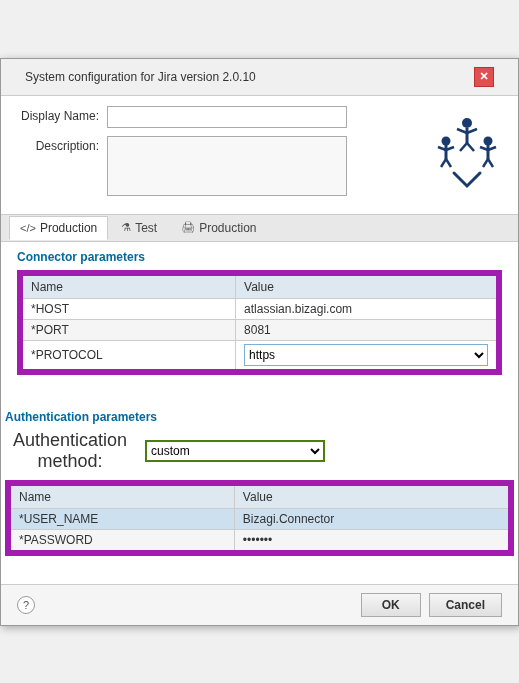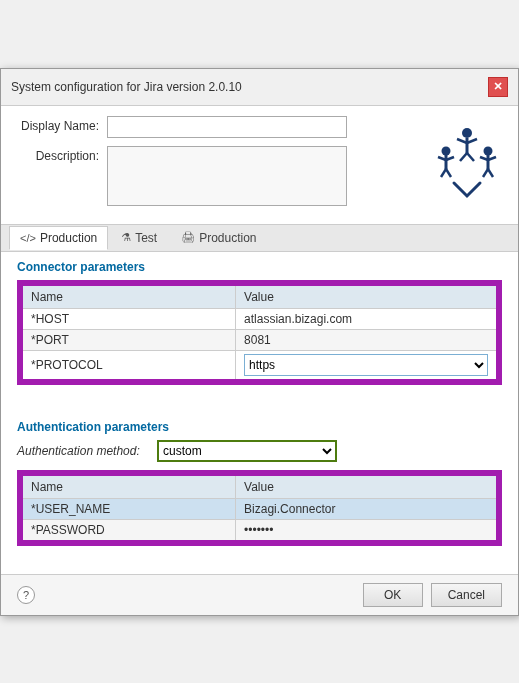--- a/index.html
+++ b/index.html
@@ -14,21 +14,21 @@
     }
     .dialog {
       width: 519px;
       background: #ffffff;
       border: 1px solid #999;
       box-shadow: 2px 2px 8px rgba(0,0,0,0.3);
     }
     .title-bar {
       background: #f0f0f0;
       border-bottom: 1px solid #ccc;
-      padding: 8px 10px;
+      padding: 8px 24px;
       display: flex;
       justify-content: space-between;
       align-items: center;
     }
     .title-bar-text {
       font-size: 12px;
       color: #333;
     }
     .close-btn {
       width: 20px;
@@ -176,35 +176,34 @@
       width: 100%;
       height: 22px;
       border: 1px solid #7bafd4;
       font-size: 12px;
       background: #fff;
     }
     .spacer {
       height: 10px;
     }
     .auth-section {
-      padding: 8px 16px;
+      padding: 8px 4px;
       margin-top: 9px;
     }
     .auth-row {
       display: flex;
       align-items: center;
       margin-bottom: 8px;
     }
     .auth-label {
       width: 140px;
-      text-align: left;
+      text-align: center;
       padding-right: 10px;
       color: #333;
-      font-size: 12px;
-      font-style: italic;
+      font-size: 18px;
     }
     .auth-select {
       width: 180px;
       height: 22px;
       border: 2px solid #4d7c0f;
       font-size: 12px;
       background: #fff;
     }
     .footer {
       border-top: 1px solid #ccc;
@@ -233,20 +232,21 @@
     }
     .btn {
       min-width: 60px;
       height: 24px;
       padding: 0 16px;
       font-size: 12px;
       border: 1px solid #aaa;
       background: linear-gradient(to bottom, #f5f5f5, #e0e0e0);
       cursor: pointer;
       color: #333;
+      font-weight: bold;
     }
   </style>
 </head>
 <body>
 
 <div class="dialog">
 
   <div class="title-bar">
     <span class="title-bar-text">System configuration for Jira version 2.0.10</span>
     <div class="close-btn">✕</div>

